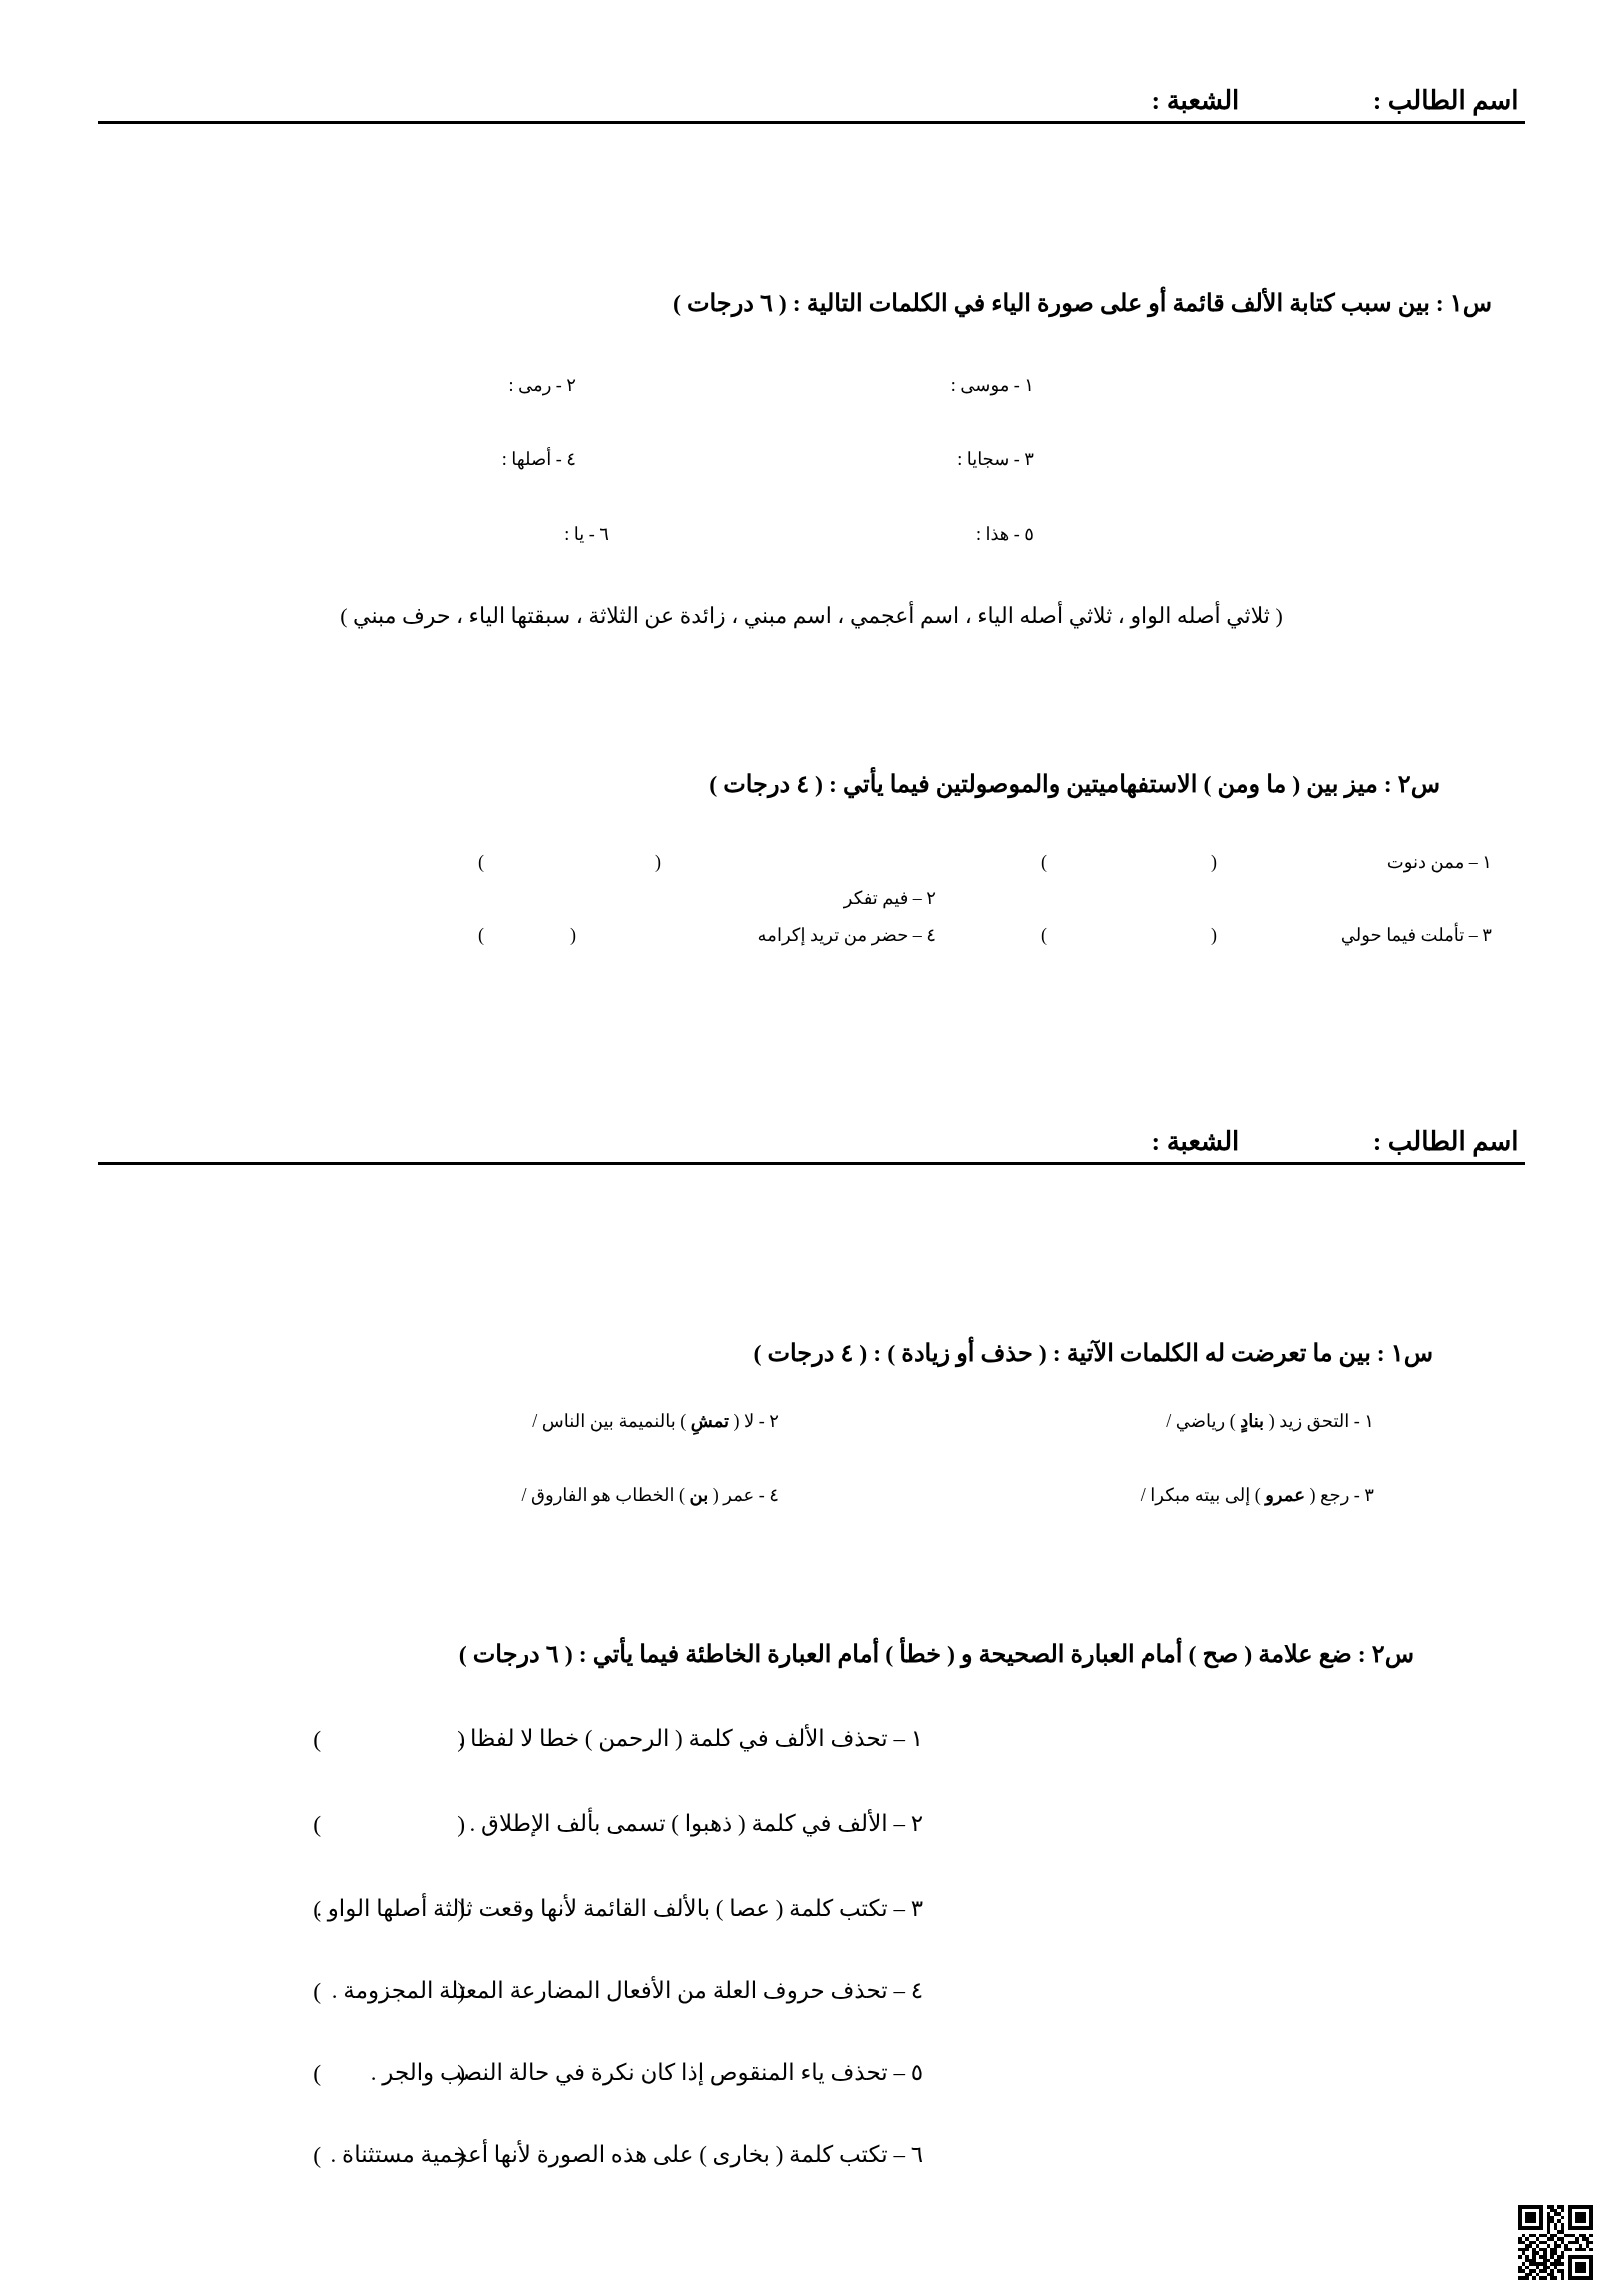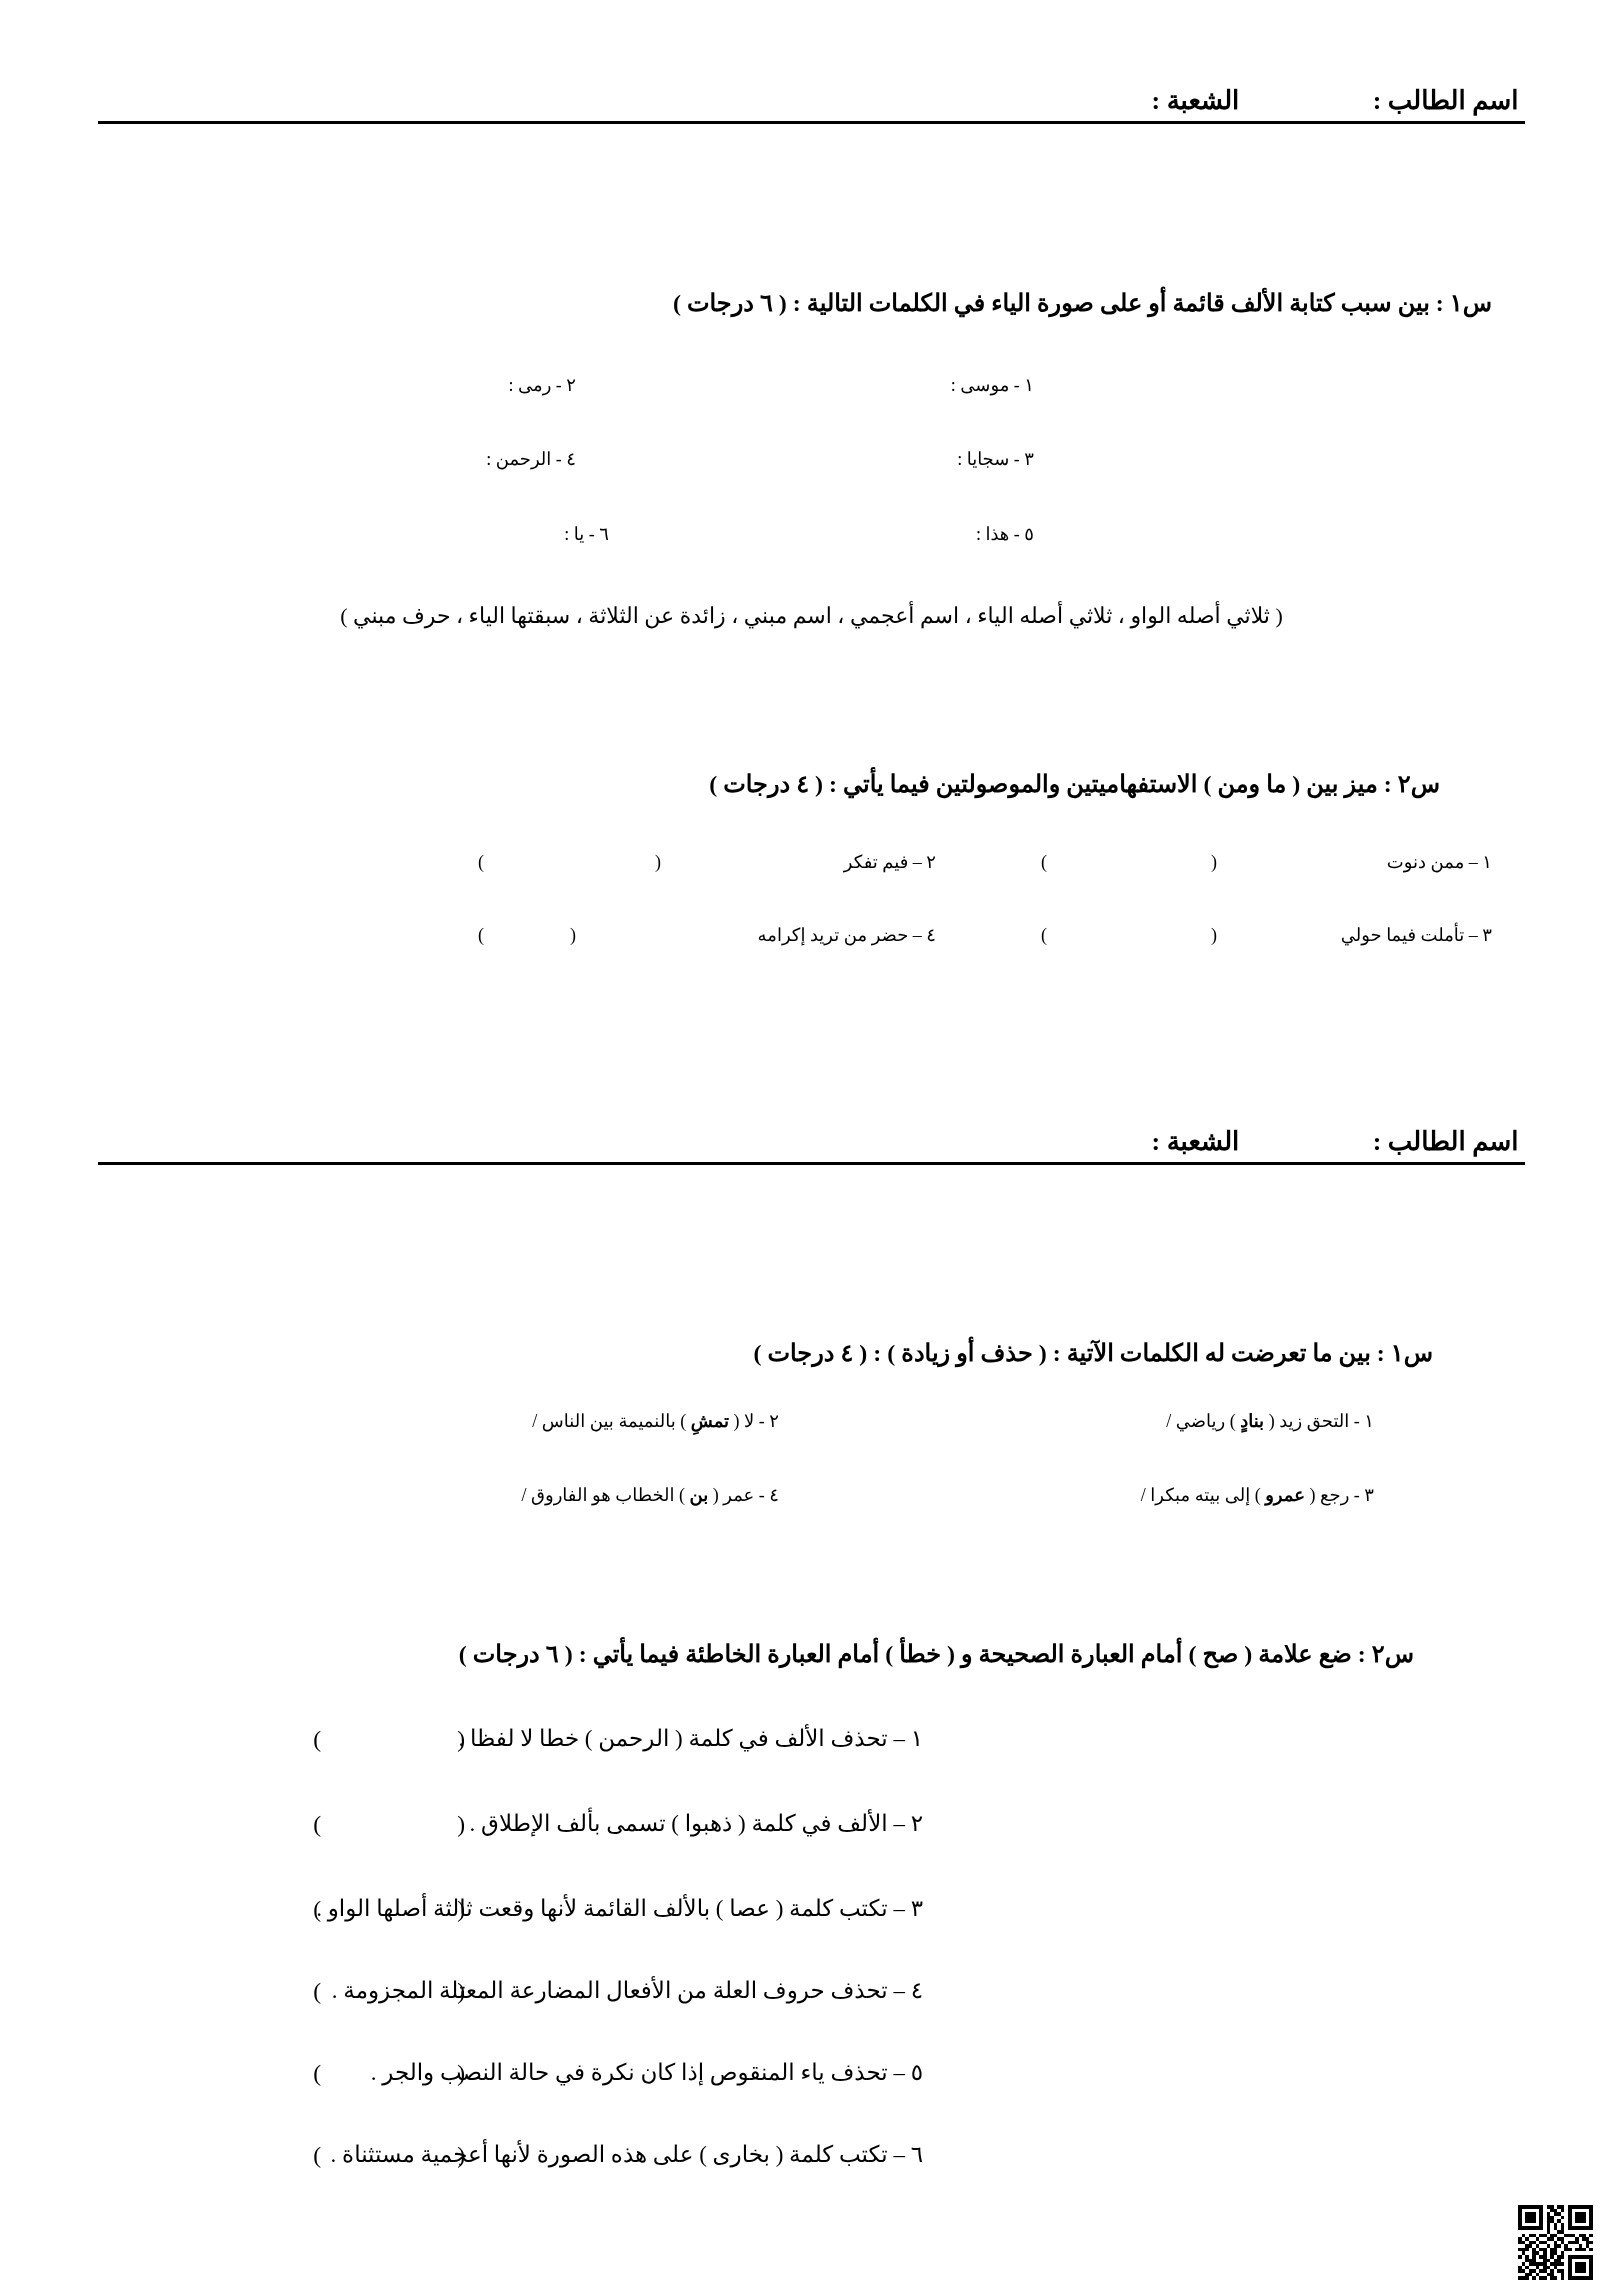--- a/index.html
+++ b/index.html
@@ -142,21 +142,21 @@
       </div>
     </div>
   </div>
 
   <div class="two-col-row" style="top:448px;">
     <div style="width:100%; position:relative;">
       <div class="cell" style="position:absolute; right:589px;">
         <span>٣ - </span><span>سجايا :</span>
       </div>
       <div class="cell" style="position:absolute; right:1047px;">
-        <span>٤ - </span><span>الرحمن :</span>
+        <span>٤ - </span><span>أصلها :</span>
       </div>
     </div>
   </div>
 
   <div class="two-col-row" style="top:523px;">
     <div style="width:100%; position:relative;">
       <div class="cell" style="position:absolute; right:589px;">
         <span>٥ - </span><span>هذا   :</span>
       </div>
       <div class="cell" style="position:absolute; right:1014px;">
@@ -168,21 +168,21 @@
   <div class="hint-line" style="top:602px;">( ثلاثي أصله الواو ، ثلاثي أصله الياء ، اسم أعجمي  ، اسم مبني  ، زائدة عن الثلاثة ، سبقتها الياء ، حرف مبني )</div>
 
   <div class="q-heading" style="top:769px; right:183px;">س٢  :  ميز بين ( ما ومن ) الاستفهاميتين والموصولتين فيما يأتي : ( ٤ درجات )</div>
 
   <div class="two-col-row" style="top:851px;">
     <div style="width:100%; position:relative;">
       <div class="cell" style="position:absolute; right:131px;">١ – ممن دنوت</div>
       <div class="cell" style="position:absolute; right:406px;">(</div>
       <div class="cell" style="position:absolute; right:576px;">)</div>
 
-      <div class="cell" style="position:absolute; right:687px;">٢ – فيم تفكر</div>
+      <div class="cell" style="position:absolute; right:687px;margin-top:36px;">٢ – فيم تفكر</div>
       <div class="cell" style="position:absolute; right:962px;">(</div>
       <div class="cell" style="position:absolute; right:1139px;">)</div>
     </div>
   </div>
 
   <div class="two-col-row" style="top:924px;">
     <div style="width:100%; position:relative;">
       <div class="cell" style="position:absolute; right:131px;">٣ – تأملت فيما حولي</div>
       <div class="cell" style="position:absolute; right:406px;">(</div>
       <div class="cell" style="position:absolute; right:576px;">)</div>

